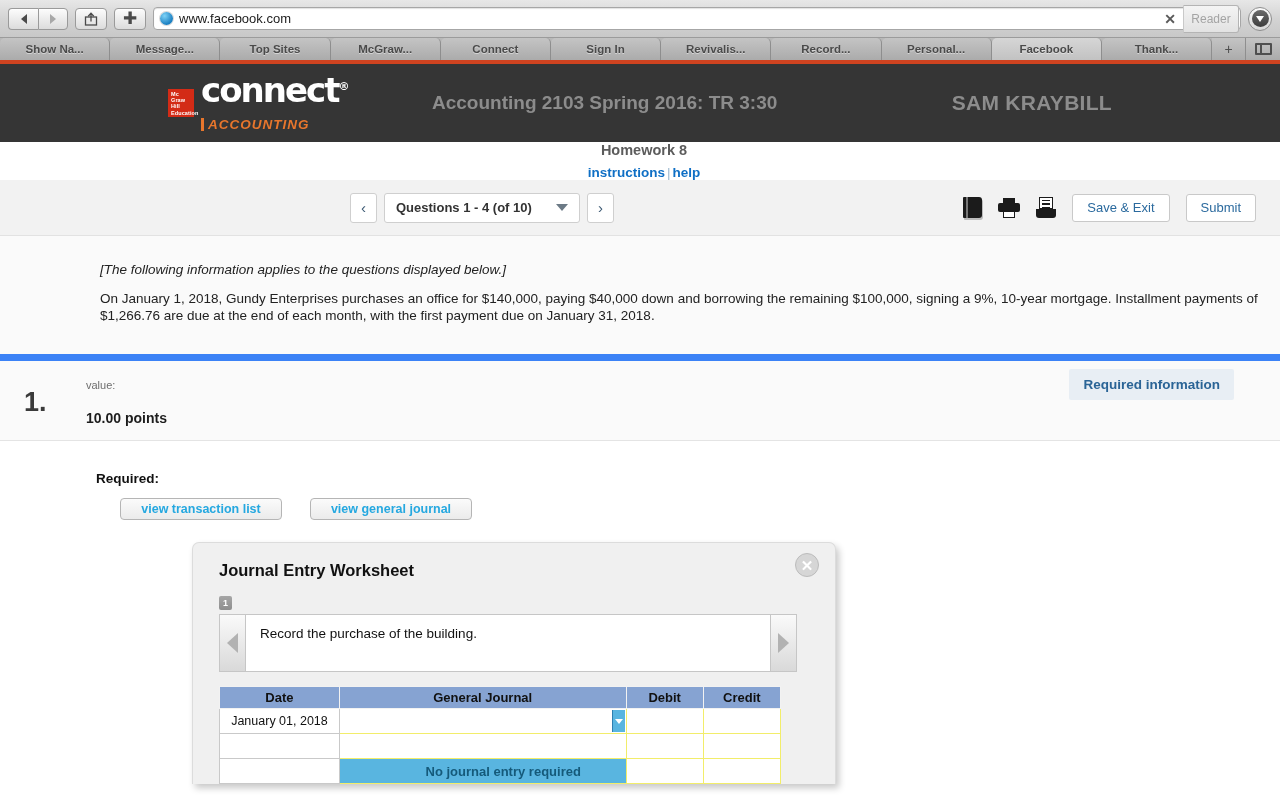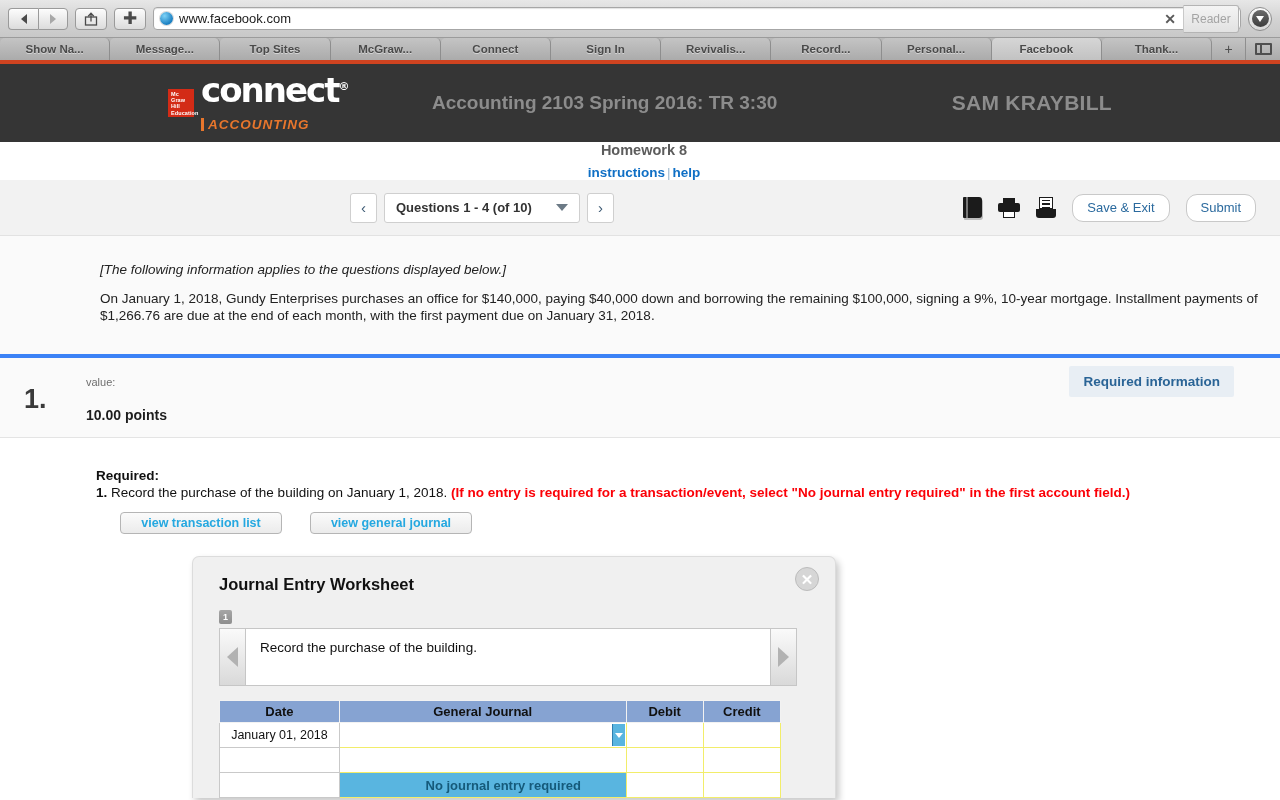--- a/index.html
+++ b/index.html
@@ -154,27 +154,27 @@
   .ico-book:after{content:"";position:absolute;left:3px;top:0;bottom:0;width:1.5px;background:#777;}
   .ico-print{width:22px;height:20px;position:relative;}
   .ico-print .top{position:absolute;left:5px;top:0;width:12px;height:5px;background:#1b1b1b;}
   .ico-print .body{position:absolute;left:0;top:5px;width:22px;height:9px;background:#1b1b1b;border-radius:2px;}
   .ico-print .out{position:absolute;left:5px;top:13px;width:12px;height:7px;background:#fff;border:1.5px solid #1b1b1b;}
   .ico-ref{width:20px;height:21px;position:relative;}
   .ico-ref .sheet{position:absolute;left:3px;top:0;width:14px;height:12px;background:#fff;border:1.5px solid #1b1b1b;}
   .ico-ref .sheet i{display:block;height:1.4px;background:#1b1b1b;margin:2px 2px 0;}
   .ico-ref .tray{position:absolute;left:0;bottom:0;width:20px;height:9px;background:#1b1b1b;border-radius:0 0 3px 3px;}
   .tbtn{
-    height:28px;padding:0 14px;border:1px solid #c9c9c9;border-radius:11px;background:#fff;
+    height:28px;padding:0 14px;border:1px solid #c9c9c9;border-radius:3px;background:#fff;
     display:flex;align-items:center;font-size:13px;color:#2b6a9e;
   }
 
   
   .content{background:#fafafa;}
-  .info-block{padding:26px 4px 30px 0;border-bottom:4px solid #3b82f6;}
+  .info-block{padding:26px 4px 30px 0;border-bottom:7px solid #3b82f6;}
   .info-italic{font-size:13.5px;font-style:italic;color:#222;padding:0 100px;}
   .info-para{font-size:13.5px;color:#222;padding:14px 0 0 100px;line-height:1.23;}
 
   .q-head{display:flex;align-items:center;padding:18px 24px 14px 24px;border-bottom:1px solid #e4e4e4;background:#fafafa;position:relative;}
   .q-num{font-size:27px;font-weight:bold;color:#3a3a3a;width:62px;}
   .q-value-lbl{font-size:11px;color:#6e6e6e;}
   .q-value-val{font-size:14px;font-weight:bold;color:#1d1d1d;margin-top:19px;}
   .req-badge{
     position:absolute;right:46px;top:8px;
     background:#e8eef4;color:#2a6496;font-size:13.5px;font-weight:bold;
@@ -371,21 +371,20 @@
     <div class="q-num">1.</div>
     <div>
       <div class="q-value-lbl">value:</div>
       <div class="q-value-val">10.00 points</div>
     </div>
     <div class="req-badge">Required information</div>
   </div>
 
   <div class="req-section">
     <div class="req-label">Required:</div>
-    <div class="req-line"><b>1.</b><span> Record the purchase of the building on January 1, 2018. </span><span class="req-red">(If no entry is required for a transaction/event, select "No journal entry required" in the first account field.)</span></div>
 
     <div class="view-btns">
       <div class="view-btn">view transaction list</div>
       <div class="view-btn">view general journal</div>
     </div>
 
     <div class="panel-wrap">
       <div class="panel">
         <div class="panel-title">Journal Entry Worksheet</div>
         <div class="panel-close">✕</div>

